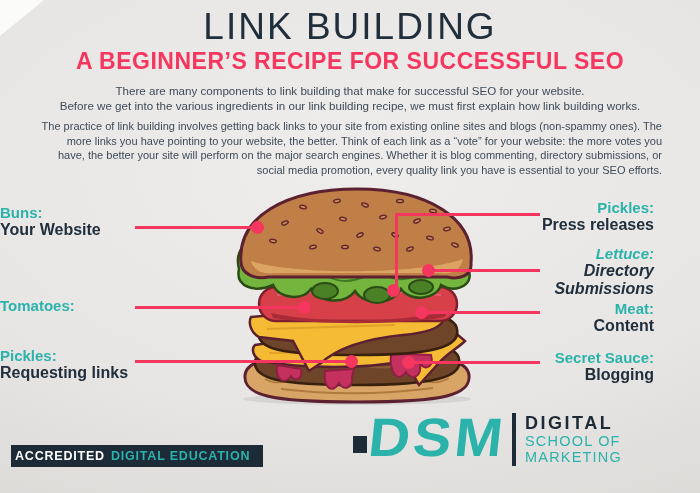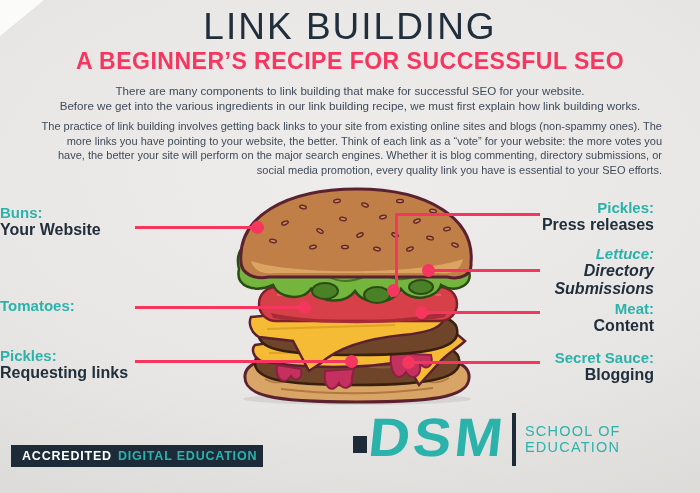--- a/index.html
+++ b/index.html
@@ -70,21 +70,21 @@
   #dot-tomatoes { left: 298px; top: 301px; }
   #dot-cheese   { left: 345px; top: 355px; }
   #dot-pickles  { left: 387px; top: 284px; }
   #dot-lettuce  { left: 422px; top: 264px; }
   #dot-meat     { left: 415px; top: 306px; }
   #dot-secret   { left: 402px; top: 356px; }
 
   .accred-bar {
     position: absolute; left: 11px; top: 445px; width: 252px; height: 22px;
     background: #1d2a37; display: flex; align-items: center;
-    padding-left: 11px; box-sizing: border-box; z-index: 6;
+    padding-left: 4px; box-sizing: border-box; z-index: 6;
     font-size: 12.5px; font-weight: bold; letter-spacing: 0.8px; white-space: nowrap;
   }
   .accred-white { color: #ffffff; }
   .accred-teal  { color: #2bb3ab; margin-left: 6px; }
 
   .dsm { position: absolute; left: 353px; top: 406px; display: flex; align-items: center; z-index: 6; }
   .dsm-square { width: 14px; height: 17px; background: #1d2a37; margin-top: 14px; margin-right: 2px; }
   .dsm-text {
     font-size: 54px; line-height: 62px; font-weight: bold; color: #2bb3ab;
     transform: skewX(-6deg) scaleX(1.06); transform-origin: left center;
@@ -222,17 +222,18 @@
   <div class="accred-bar">
     <span class="accred-white">ACCREDITED</span>
     <span class="accred-teal">DIGITAL EDUCATION</span>
   </div>
 
   <div class="dsm">
     <div class="dsm-square"></div>
     <div class="dsm-text">DSM</div>
     <div class="dsm-divider"></div>
     <div class="dsm-lines">
+      <div class="dsm-l1">DIGITAL</div>
       <div class="dsm-l2">SCHOOL OF</div>
-      <div class="dsm-l3">EDUCATION</div>
+      <div class="dsm-l3">MARKETING</div>
     </div>
   </div>
 </div>
 
 </body></html>

